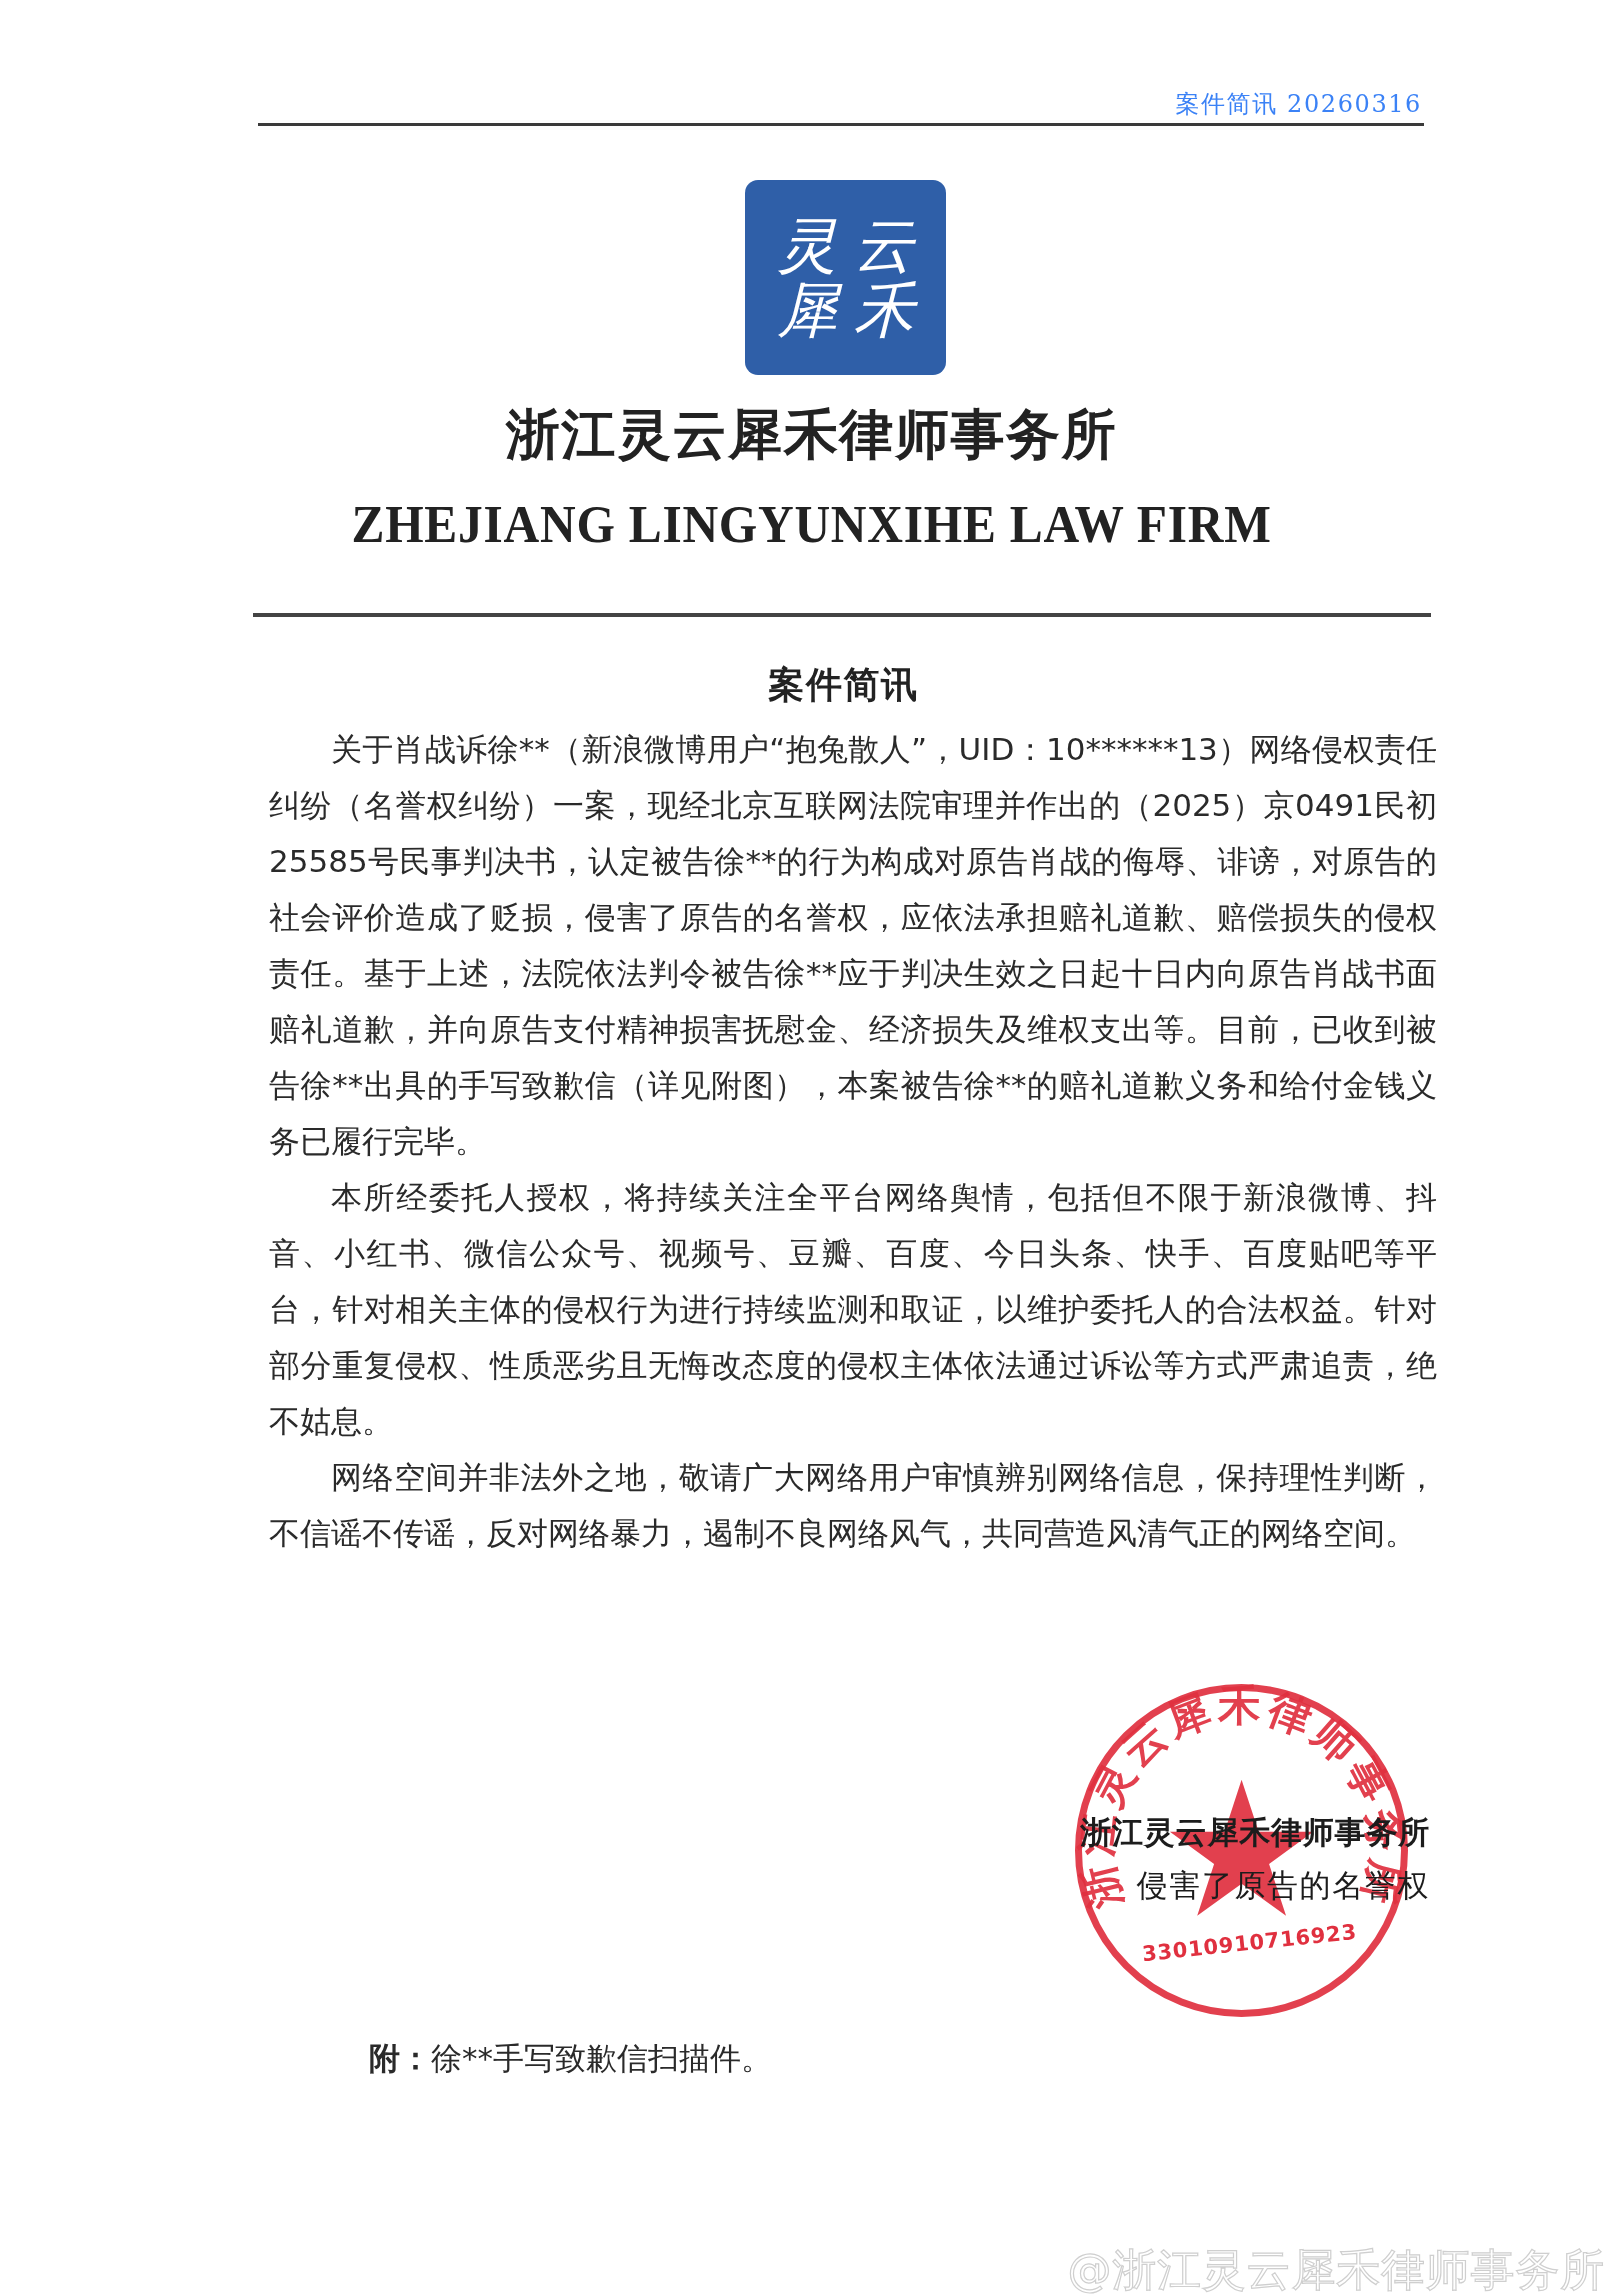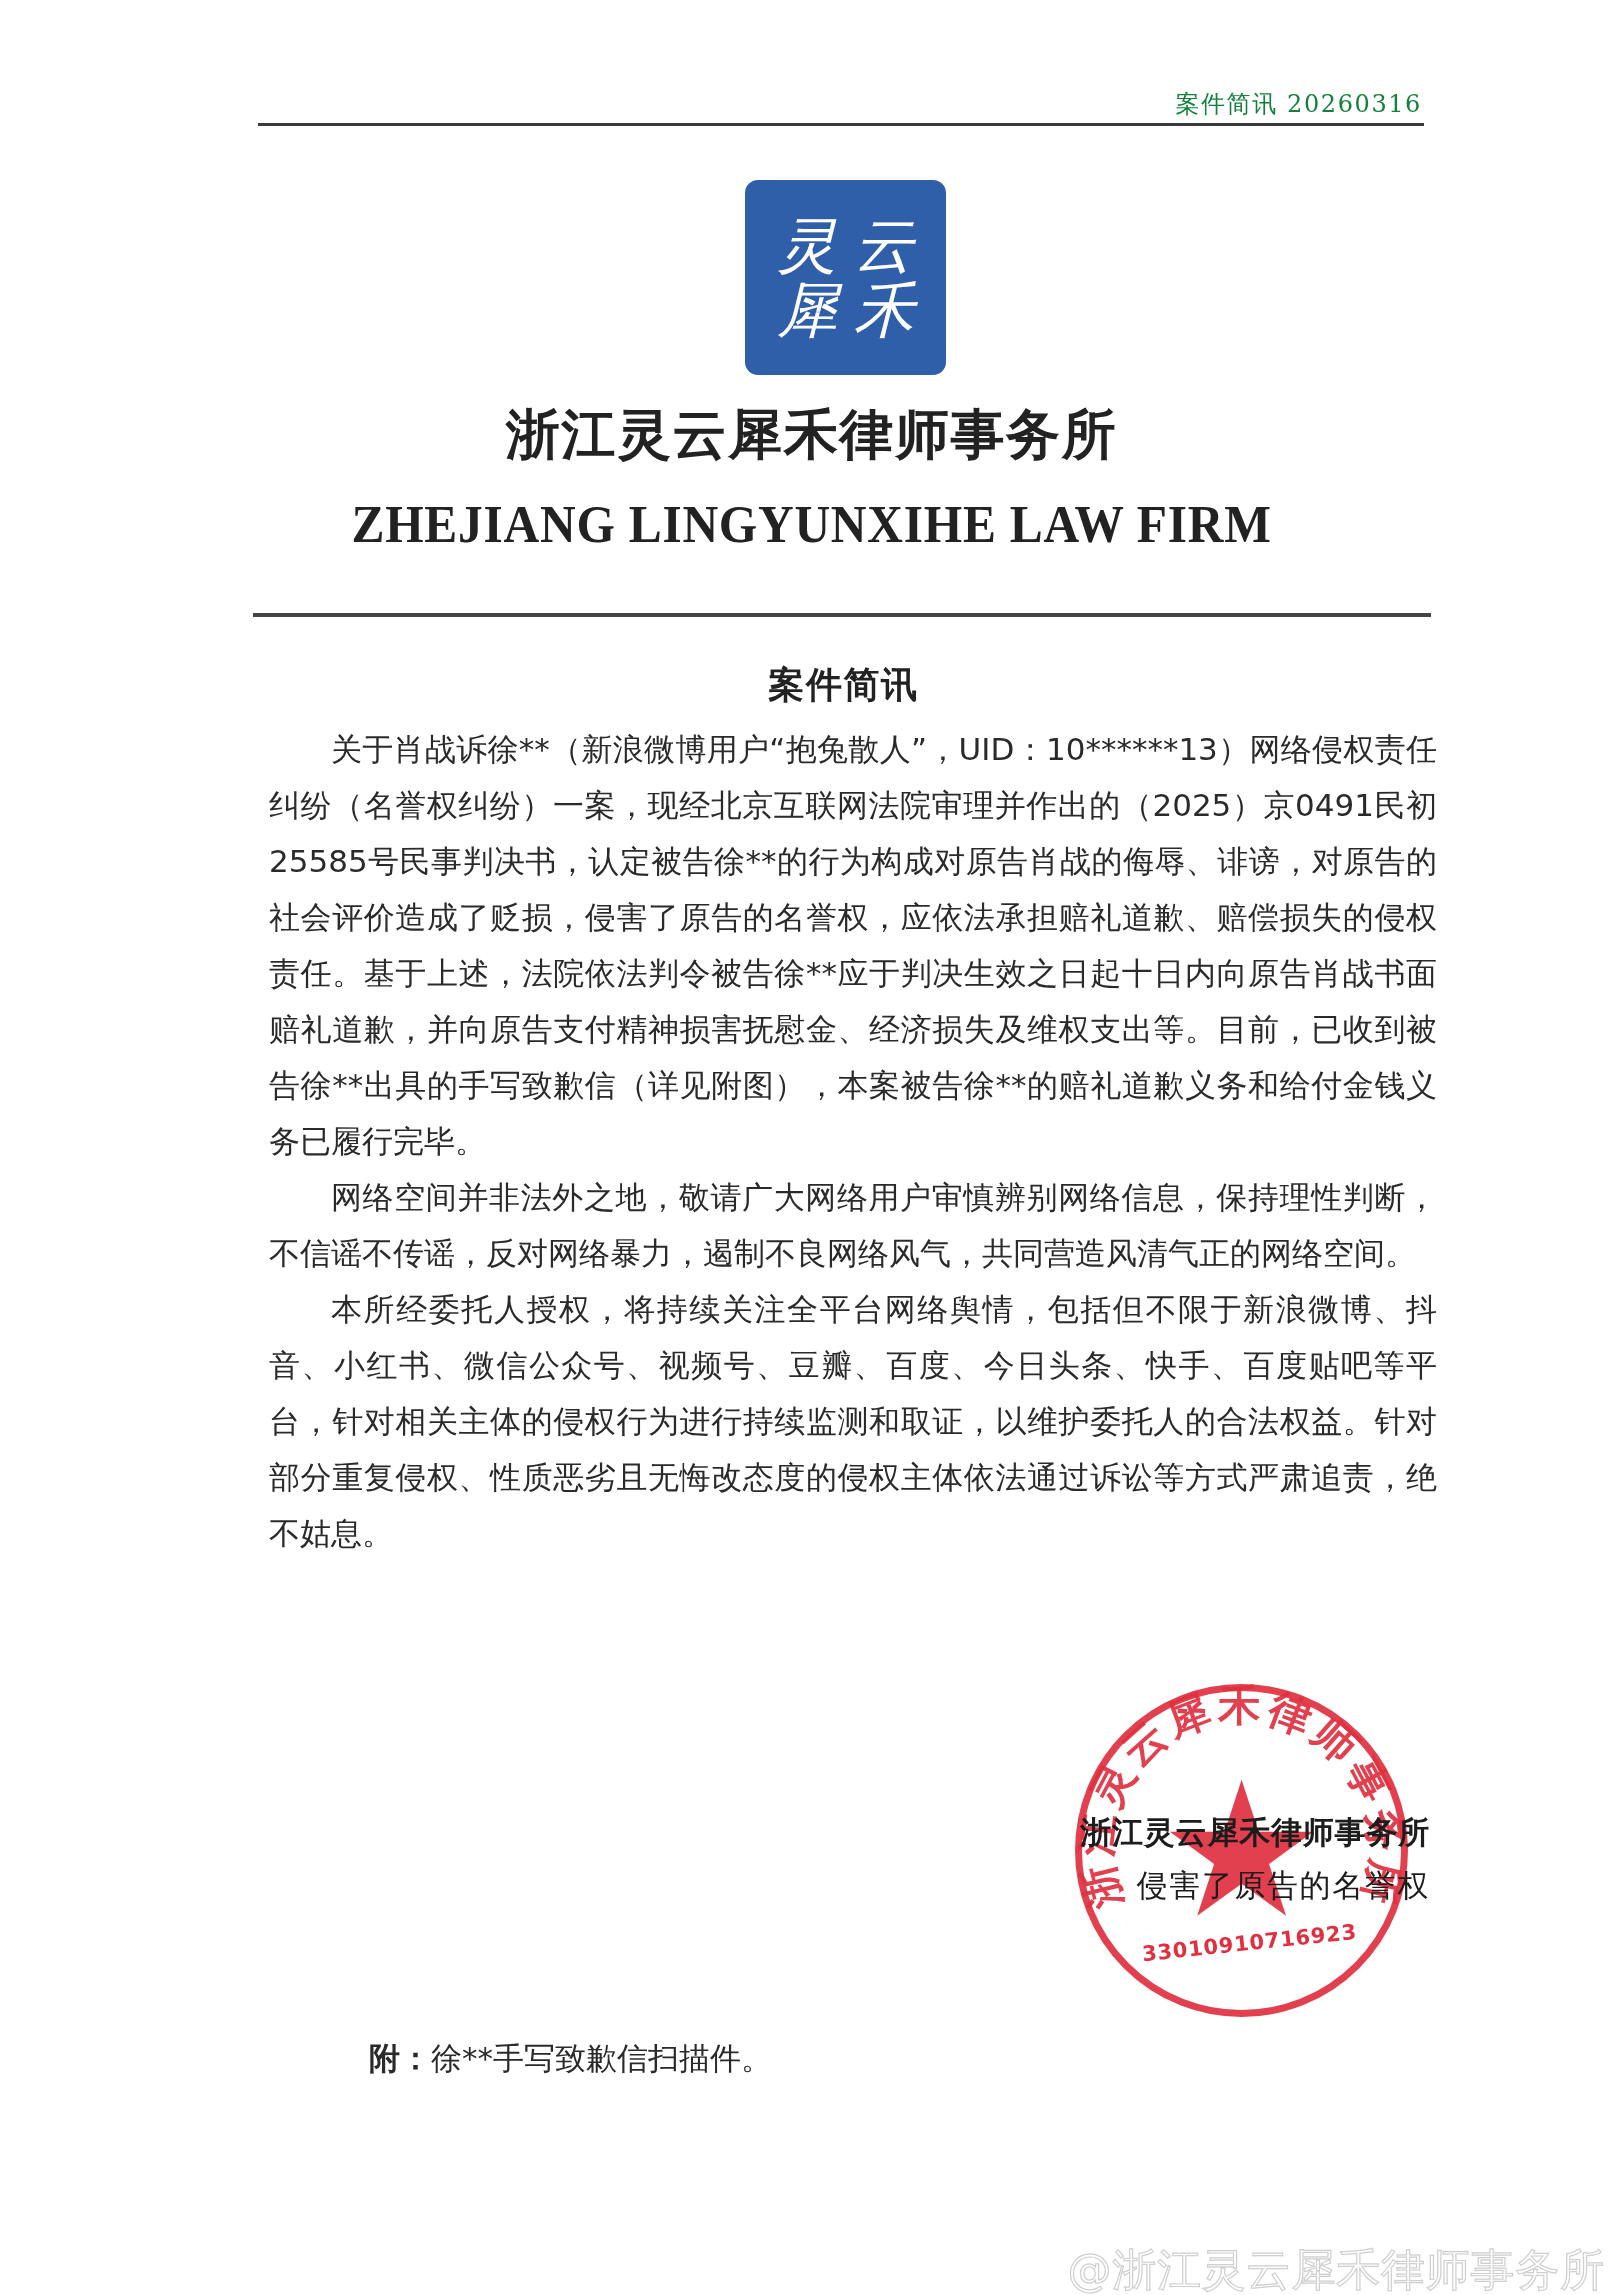--- a/index.html
+++ b/index.html
@@ -3,21 +3,21 @@
 <meta charset="utf-8">
 <style>
   html, body { margin: 0; padding: 0; background: #ffffff; }
   body {
     width: 1623px; height: 2295px; position: relative; overflow: hidden;
     font-family: "DejaVu Serif", "Liberation Serif", serif; color: #2b2b2b;
   }
   .abs { position: absolute; }
   
   .doc-ref {
-    right: 201px; top: 88px; font-size: 24px; letter-spacing: 1.6px; color: #15803d;
+    right: 201px; top: 88px; font-size: 24px; letter-spacing: 1.6px; color: #3b82f6;
     font-family: "DejaVu Serif", serif;
   }
   .top-rule { left: 258px; top: 123px; width: 1166px; height: 3.2px; background: #3a3a3a; }
 
   
   .logo {
     left: 745px; top: 180px; width: 201px; height: 195px; background: #2f5fa8;
     border-radius: 13px; display: grid; grid-template-columns: 1fr 1fr; grid-template-rows: 1fr 1fr;
     padding: 32px 24px; box-sizing: border-box; align-items: center; justify-items: center;
   }
@@ -96,22 +96,22 @@
 </div>
 
 <div class="abs firm-cn">浙江灵云犀禾律师事务所</div>
 <div class="abs firm-en">ZHEJIANG LINGYUNXIHE LAW FIRM</div>
 <div class="abs mid-rule"></div>
 
 <div class="abs title">案件简讯</div>
 
 <div class="abs body">
   <p>关于肖战诉徐**（新浪微博用户“抱兔散人”，UID：10******13）网络侵权责任纠纷（名誉权纠纷）一案，现经北京互联网法院审理并作出的（2025）京0491民初25585号民事判决书，认定被告徐**的行为构成对原告肖战的侮辱、诽谤，对原告的社会评价造成了贬损，侵害了原告的名誉权，应依法承担赔礼道歉、赔偿损失的侵权责任。基于上述，法院依法判令被告徐**应于判决生效之日起十日内向原告肖战书面赔礼道歉，并向原告支付精神损害抚慰金、经济损失及维权支出等。目前，已收到被告徐**出具的手写致歉信（详见附图），本案被告徐**的赔礼道歉义务和给付金钱义务已履行完毕。</p>
+  <p>本所经委托人授权，将持续关注全平台网络舆情，包括但不限于新浪微博、抖音、小红书、微信公众号、视频号、豆瓣、百度、今日头条、快手、百度贴吧等平台，针对相关主体的侵权行为进行持续监测和取证，以维护委托人的合法权益。针对部分重复侵权、性质恶劣且无悔改态度的侵权主体依法通过诉讼等方式严肃追责，绝不姑息。</p>
   <p>网络空间并非法外之地，敬请广大网络用户审慎辨别网络信息，保持理性判断，不信谣不传谣，反对网络暴力，遏制不良网络风气，共同营造风清气正的网络空间。</p>
-  <p>本所经委托人授权，将持续关注全平台网络舆情，包括但不限于新浪微博、抖音、小红书、微信公众号、视频号、豆瓣、百度、今日头条、快手、百度贴吧等平台，针对相关主体的侵权行为进行持续监测和取证，以维护委托人的合法权益。针对部分重复侵权、性质恶劣且无悔改态度的侵权主体依法通过诉讼等方式严肃追责，绝不姑息。</p>
 </div>
 
 <div class="abs stamp"></div>
 <div class="abs stamp-star">★</div>
 <svg class="abs stamp-ring-text" viewBox="0 0 410 410">
   <defs>
     <path id="ringpath" d="M 70 290 A 160 160 0 1 1 340 290" fill="none"></path>
   </defs>
   <text font-family="DejaVu Sans, sans-serif" font-size="52" font-weight="bold" fill="#e0303f" opacity="0.92" letter-spacing="6">
     <textPath href="#ringpath" startOffset="50%" text-anchor="middle">浙江灵云犀禾律师事务所</textPath>

